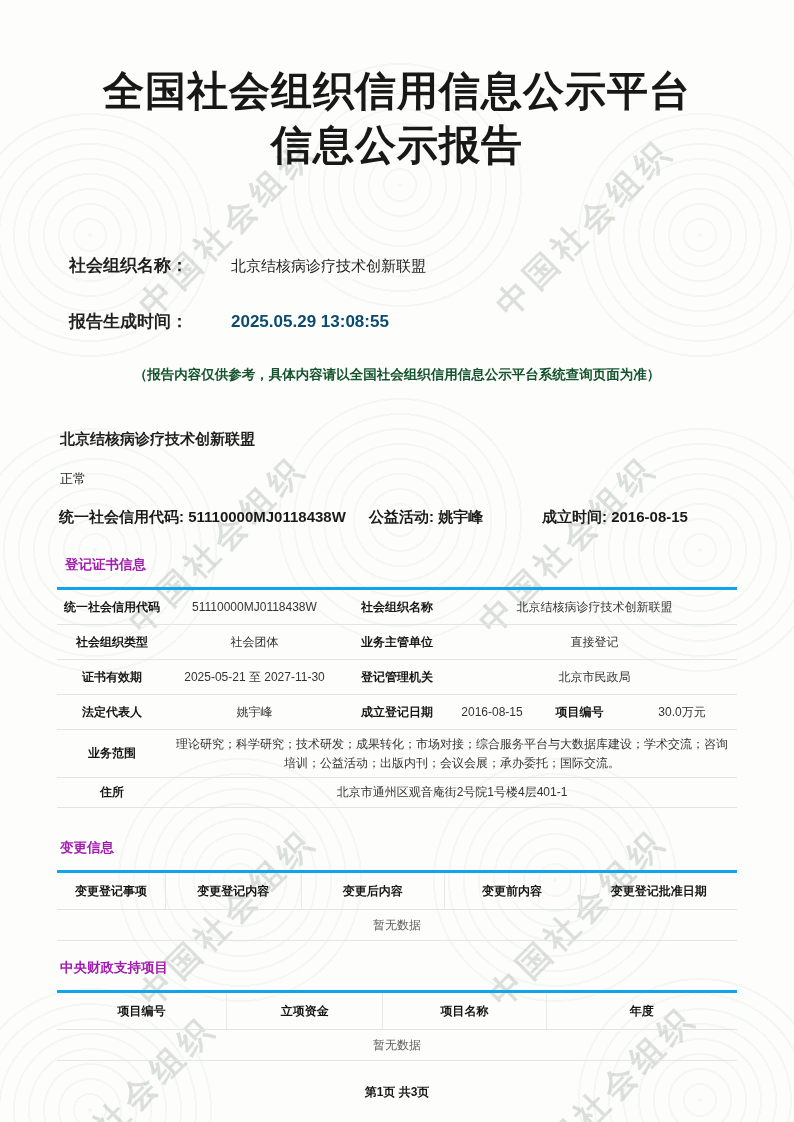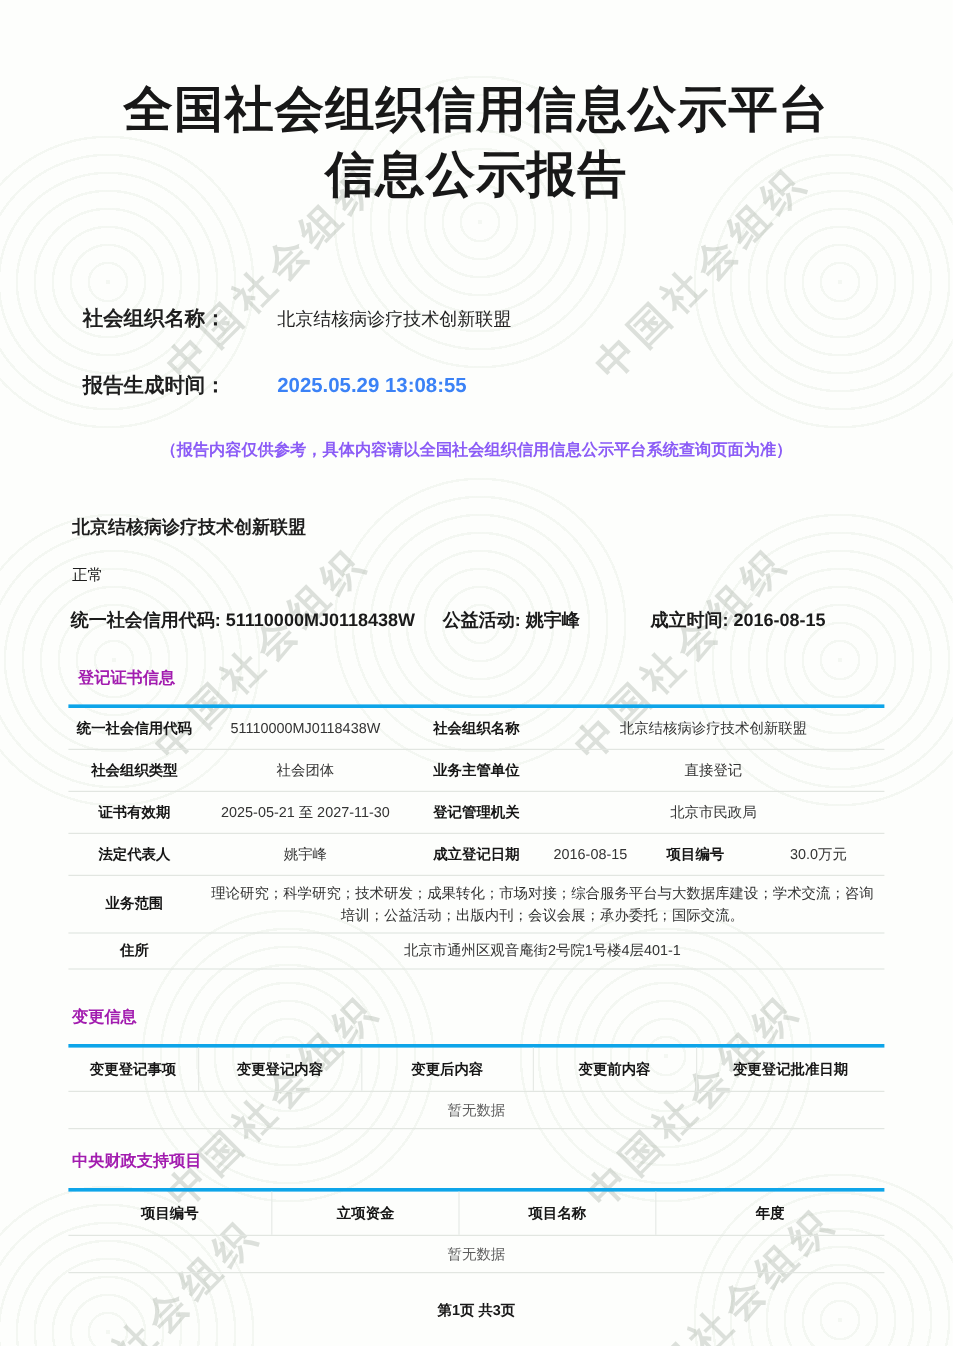--- a/index.html
+++ b/index.html
@@ -24,22 +24,22 @@
         rgba(170,192,162,0.20) 0 2px, rgba(255,255,255,0) 2px 15px);
     opacity:.55;
   }
   
   .content { position:absolute; inset:0; padding:64px 57px 0 57px; }
   .title { text-align:center; font-weight:bold; font-size:41px; line-height:1.32; letter-spacing:1px; color:#181818; }
   .kv-block { margin-top:82px; padding-left:12px; }
   .kv-row { display:flex; align-items:baseline; margin-bottom:33px; }
   .kv-label { font-weight:bold; font-size:17px; width:162px; flex:0 0 auto; }
   .kv-value-org { font-size:15px; color:#222; }
-  .kv-value-time { font-size:17px; font-weight:bold; color:#3b82f6; }
-  .disclaimer { margin-top:20px; text-align:center; font-weight:bold; font-size:13.5px; color:#8b5cf6; }
+  .kv-value-time { font-size:17px; font-weight:bold; color:#0c4a6e; }
+  .disclaimer { margin-top:20px; text-align:center; font-weight:bold; font-size:13.5px; color:#14532d; }
   .org-heading { margin-top:46px; padding-left:3px; font-weight:bold; font-size:15px; }
   .status-line { margin-top:21px; padding-left:3px; font-weight:normal; font-size:13px; }
   .info-line { margin-top:20px; padding-left:2px; display:flex; font-size:15px; font-weight:bold; color:#1b1b1b; }
   .info-seg1 { width:310px; flex:0 0 auto; }
   .info-seg2 { width:173px; flex:0 0 auto; }
   .section-heading { font-weight:bold; font-size:13.5px; color:#a21caf; }
   .h-cert { margin-top:29px; padding-left:8px; }
   .h-changes { margin-top:31px; padding-left:3px; }
   .h-funding { margin-top:18px; padding-left:3px; }
   

